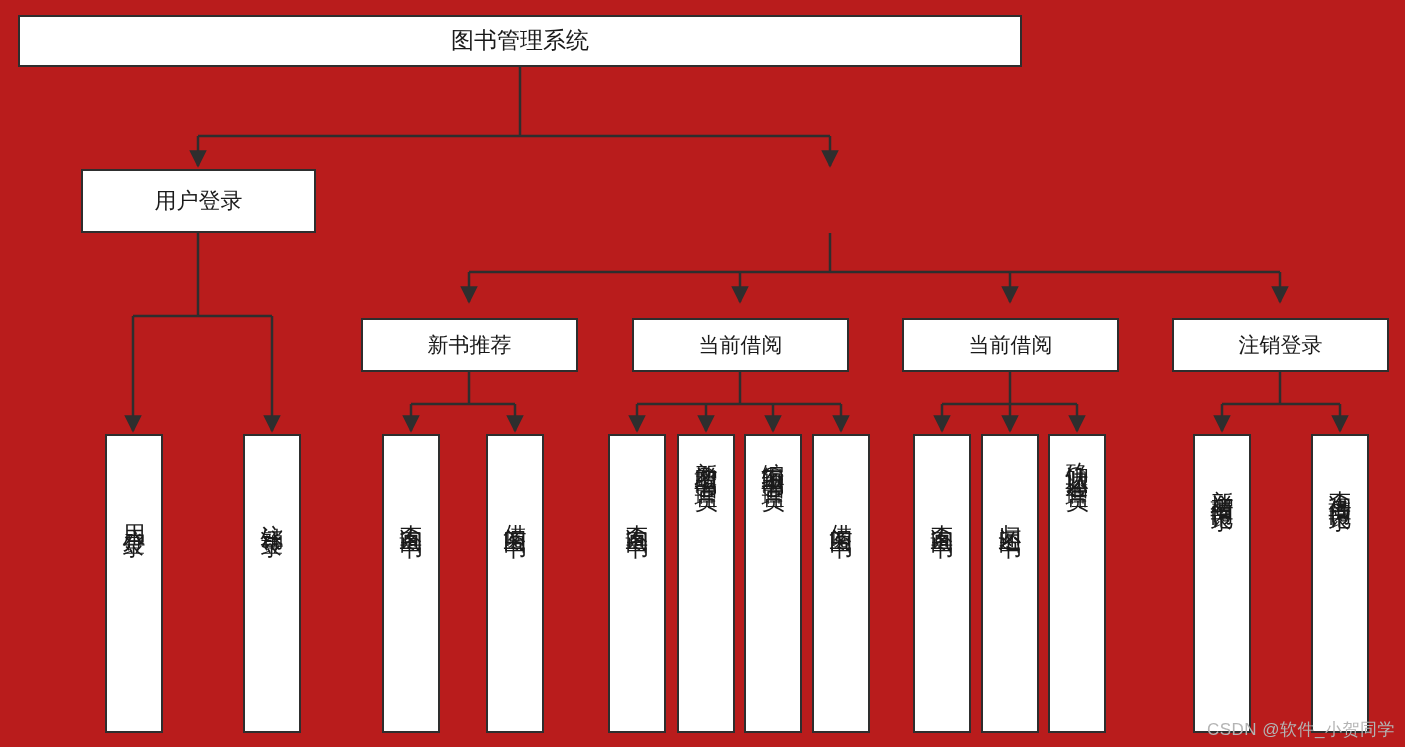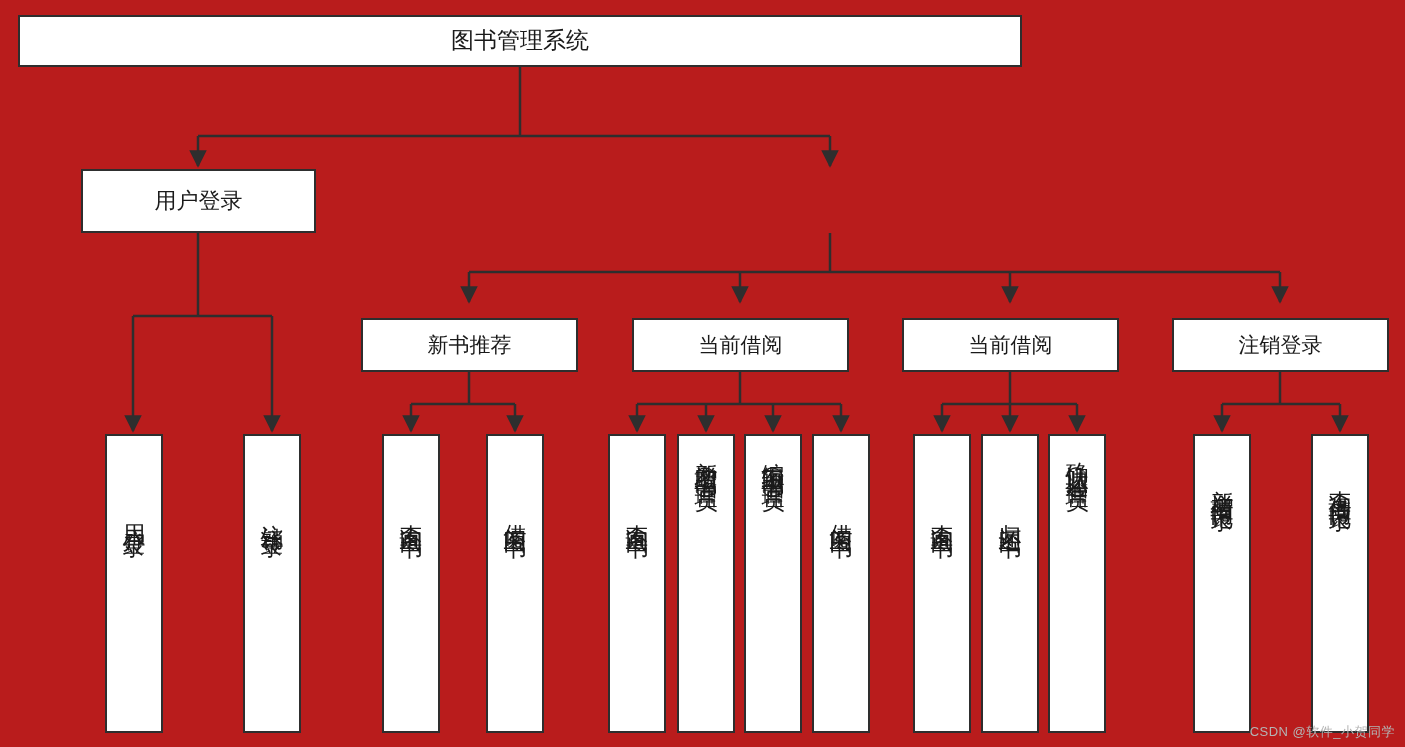--- a/index.html
+++ b/index.html
@@ -72,21 +72,21 @@
   .node.vertical.pad-mid {
     padding-top: 36px;
   }
   .node.vertical.pad-tall {
     padding-top: 8px;
   }
   #watermark {
     position: absolute;
     right: 10px;
     bottom: 6px;
-    font-size: 13px;
+    font-size: 17px;
     color: #b4b4b4;
     letter-spacing: 0.5px;
     white-space: nowrap;
     user-select: none;
   }
 </style>
 </head>
 <body>
 
 <div id="diagram-root">

